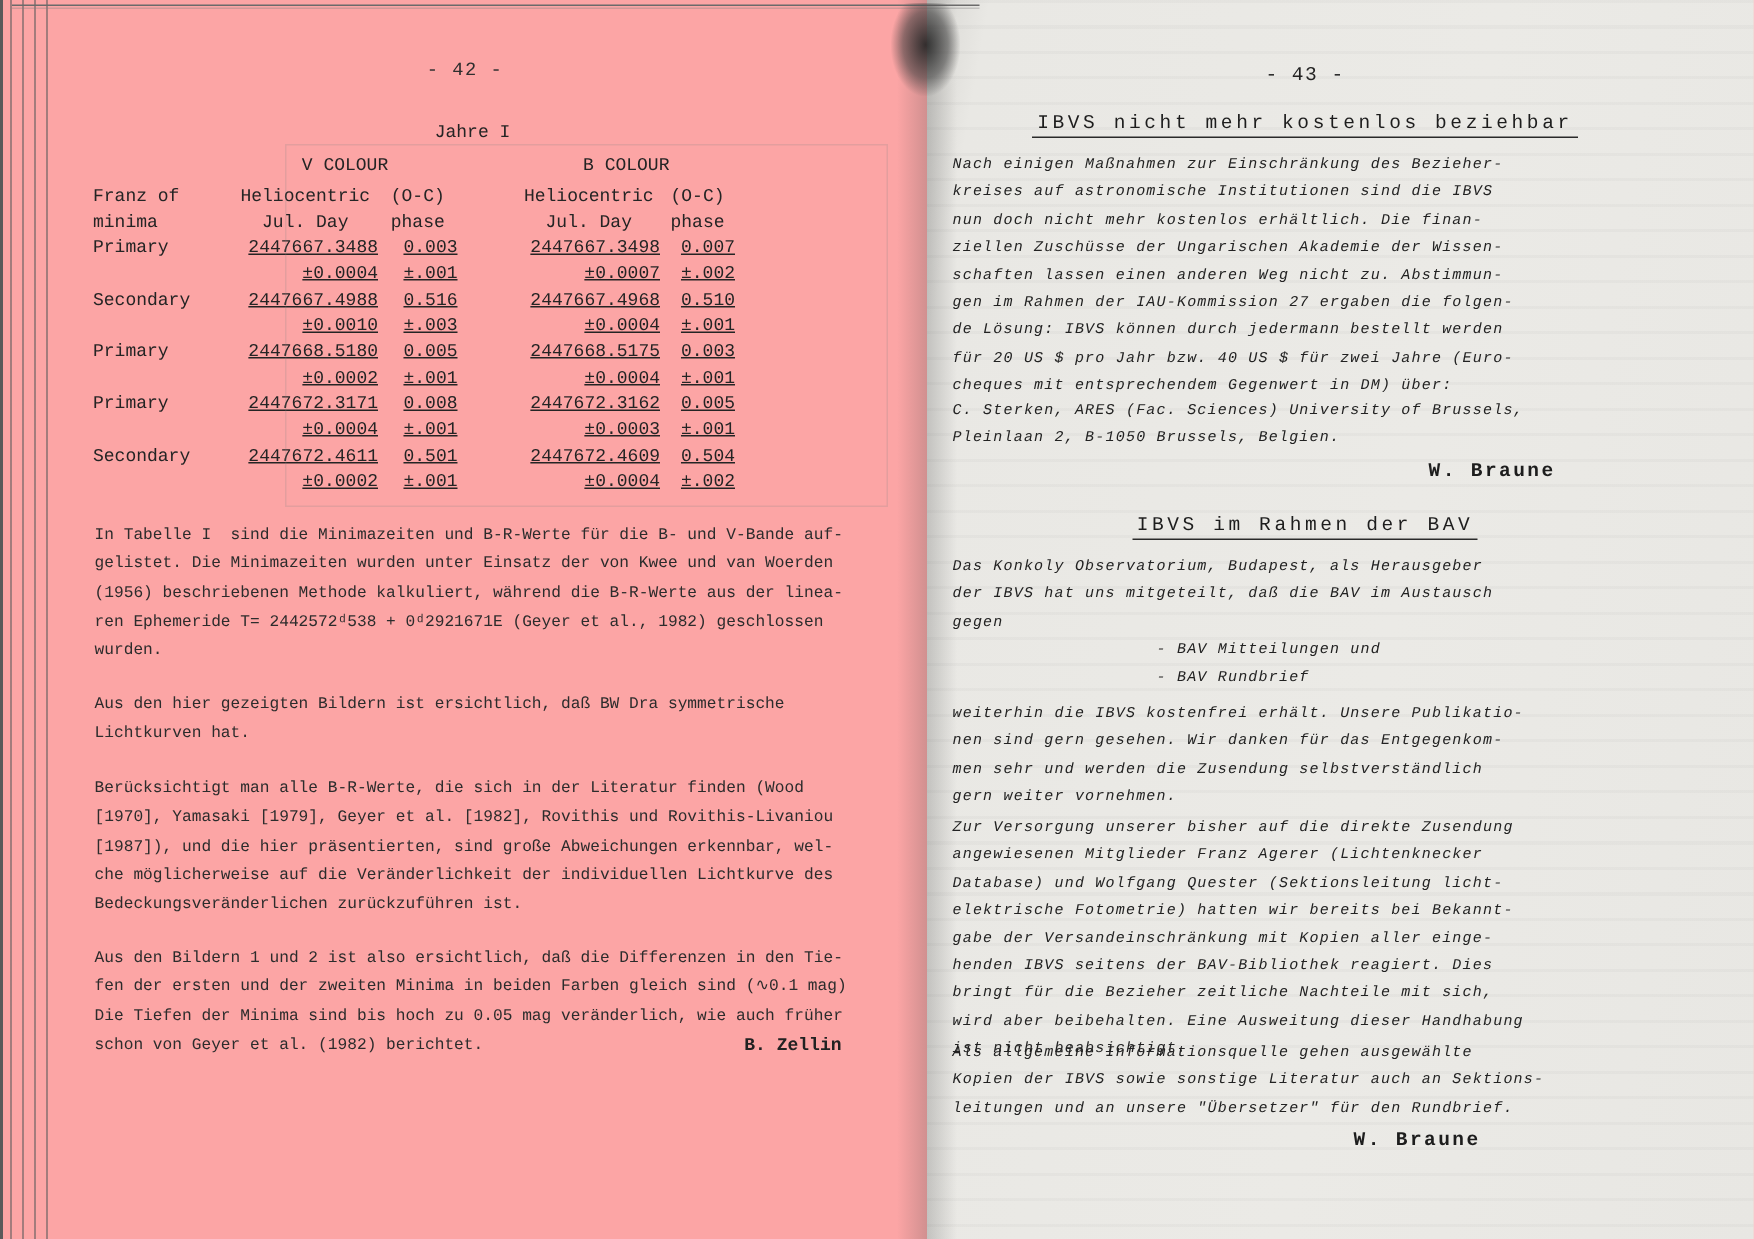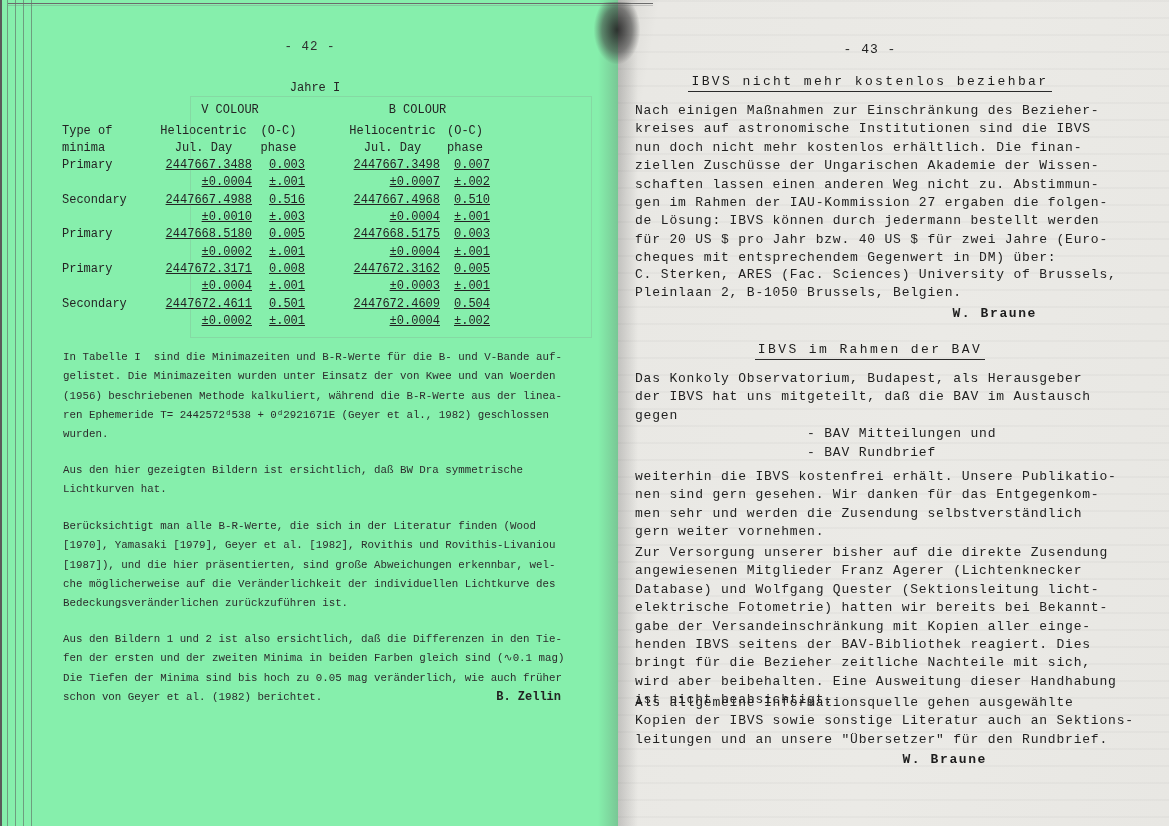--- a/index.html
+++ b/index.html
@@ -5,21 +5,21 @@
   html,body{margin:0;padding:0;}
   body{
     width:1169px;height:826px;position:relative;overflow:hidden;
     background:#f6f5f2;
     font-family:"Liberation Mono","DejaVu Sans Mono",monospace;
     color:#2a2a2a;
   }
   
   .page-left{
     position:absolute;left:0;top:0;width:618px;height:826px;
-    background:#86efac;
+    background:#fca5a5;
   }
   .page-right{
     position:absolute;left:618px;top:0;width:551px;height:826px;
     background:linear-gradient(100deg,#d7d6d2 0%,#e9e8e4 6%,#ebeae6 55%,#e8e7e3 100%);
   }
   
   .page-right::after{
     content:"";position:absolute;inset:0;
     background:repeating-linear-gradient(180deg,
       rgba(120,120,120,0.05) 0 2px, rgba(0,0,0,0) 2px 17px);
@@ -71,21 +71,21 @@
     font-size:10.8px;line-height:16.9px;white-space:pre;color:#2c2c2c;}
   .addr-left{width:307px;}
   
   .rp{position:absolute;left:635px;top:0;width:500px;color:#222;}
   .rp-pageno{position:absolute;left:0;top:42px;width:470px;text-align:center;
     font-size:13px;letter-spacing:1px;}
   .rp-head{position:absolute;left:0;width:470px;text-align:center;
     font-size:13px;letter-spacing:2.4px;color:#1d1d1d;}
   .rp-head .u{border-bottom:1.4px solid #2a2a2a;padding:0 3px 2px 3px;}
   .rp-par{position:absolute;left:0;width:500px;white-space:pre;
-    font-size:13px;line-height:18.4px;letter-spacing:0.8px;}
+    font-size:10px;line-height:18.4px;letter-spacing:0.8px;font-style:italic;}
   .rp-sig{position:absolute;width:470px;text-align:right;box-sizing:border-box;
     font-size:13px;letter-spacing:1.6px;color:#1d1d1d;font-weight:bold;}
 </style>
 </head>
 <body>
 
 <div class="spine"></div>
 <div class="top-rule"></div>
 
 <div class="page-left">
@@ -97,21 +97,21 @@
       <div class="t-title">Jahre I</div>
 
       <div class="t-grid t-group">
         <span class="c"></span>
         <span class="c t-span-v">V COLOUR</span>
         <span class="c"></span>
         <span class="c t-span-b">B COLOUR</span>
       </div>
 
       <div class="t-grid t-head1">
-        <span class="c">Type of</span>
+        <span class="c">Franz of</span>
         <span class="c ctr">Heliocentric</span>
         <span class="c ctr">(O-C)</span>
         <span class="c"></span>
         <span class="c ctr">Heliocentric</span>
         <span class="c ctr">(O-C)</span>
       </div>
       <div class="t-grid">
         <span class="c">minima</span>
         <span class="c ctr">Jul. Day</span>
         <span class="c ctr">phase</span>

